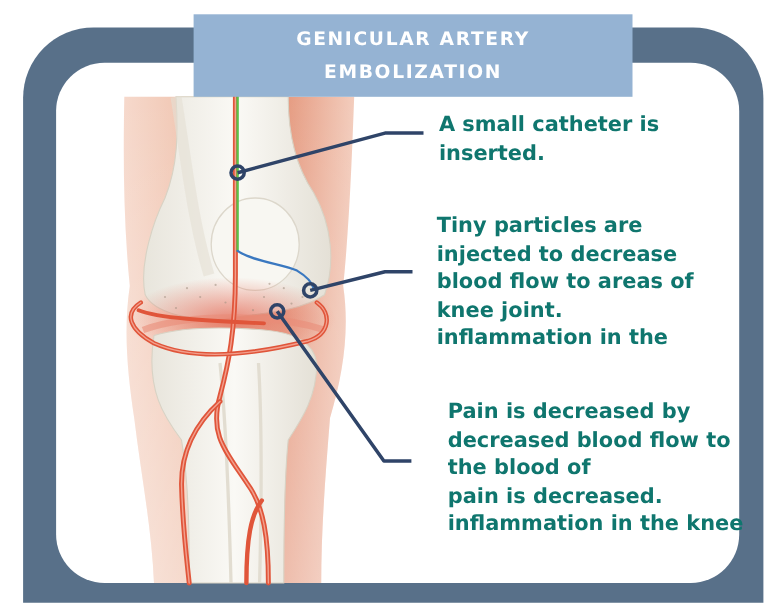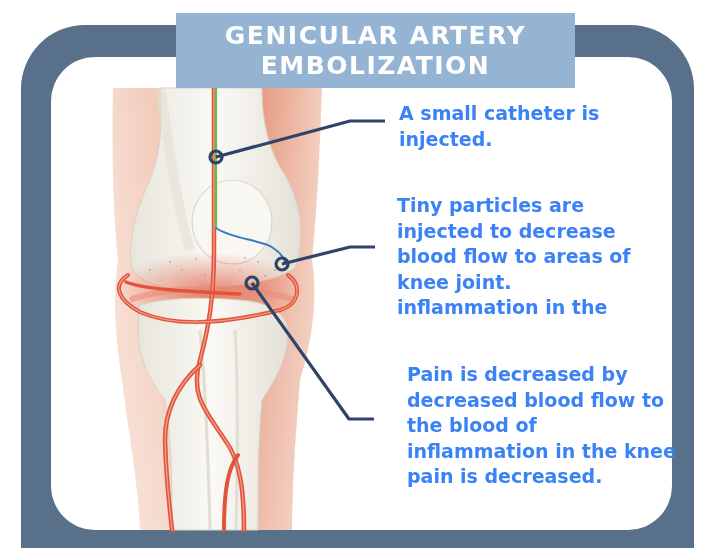--- a/index.html
+++ b/index.html
@@ -18,26 +18,26 @@
     background: #ffffff;
     border-radius: 44px 44px 44px 44px;
   }
   .title-box {
     position: absolute; left: 176px; top: 13px; width: 399px; height: 75px;
     background: #95b3d3;
     display: flex; flex-direction: column; align-items: center; justify-content: center;
     z-index: 5;
   }
   .title-line {
-    color: #ffffff; font-weight: bold; font-size: 25px; letter-spacing: 1.5px;
+    color: #ffffff; font-weight: bold; font-size: 17px; letter-spacing: 1.5px;
     line-height: 30px; font-family: "DejaVu Sans", sans-serif;
   }
   svg.illus { position: absolute; left: 0; top: 0; z-index: 2; }
   .callout {
-    position: absolute; color: #3b82f6; font-weight: bold;
+    position: absolute; color: #0f766e; font-weight: bold;
     font-size: 19px; line-height: 25.5px; z-index: 4;
     font-family: "DejaVu Sans", sans-serif;
   }
   .callout div { white-space: nowrap; }
 </style>
 </head>
 <body>
 
 <div class="frame-outer"></div>
 <div class="frame-inner"></div>
@@ -131,30 +131,30 @@
   </g>
 </svg>
 
 <div class="title-box">
   <div class="title-line">GENICULAR ARTERY</div>
   <div class="title-line">EMBOLIZATION</div>
 </div>
 
 <div class="callout" style="left:399px; top:101px;">
   <div>A small catheter is</div>
-  <div>injected.</div>
+  <div>inserted.</div>
 </div>
 
 <div class="callout" style="left:397px; top:193px;">
   <div>Tiny particles are</div>
   <div>injected to decrease</div>
   <div>blood flow to areas of</div>
   <div>knee joint.</div>
   <div>inflammation in the</div>
 </div>
 
 <div class="callout" style="left:407px; top:362px;">
   <div>Pain is decreased by</div>
   <div>decreased blood flow to</div>
   <div>the blood of</div>
+  <div>pain is decreased.</div>
   <div>inflammation in the knee</div>
-  <div>pain is decreased.</div>
 </div>
 
 </body></html>

